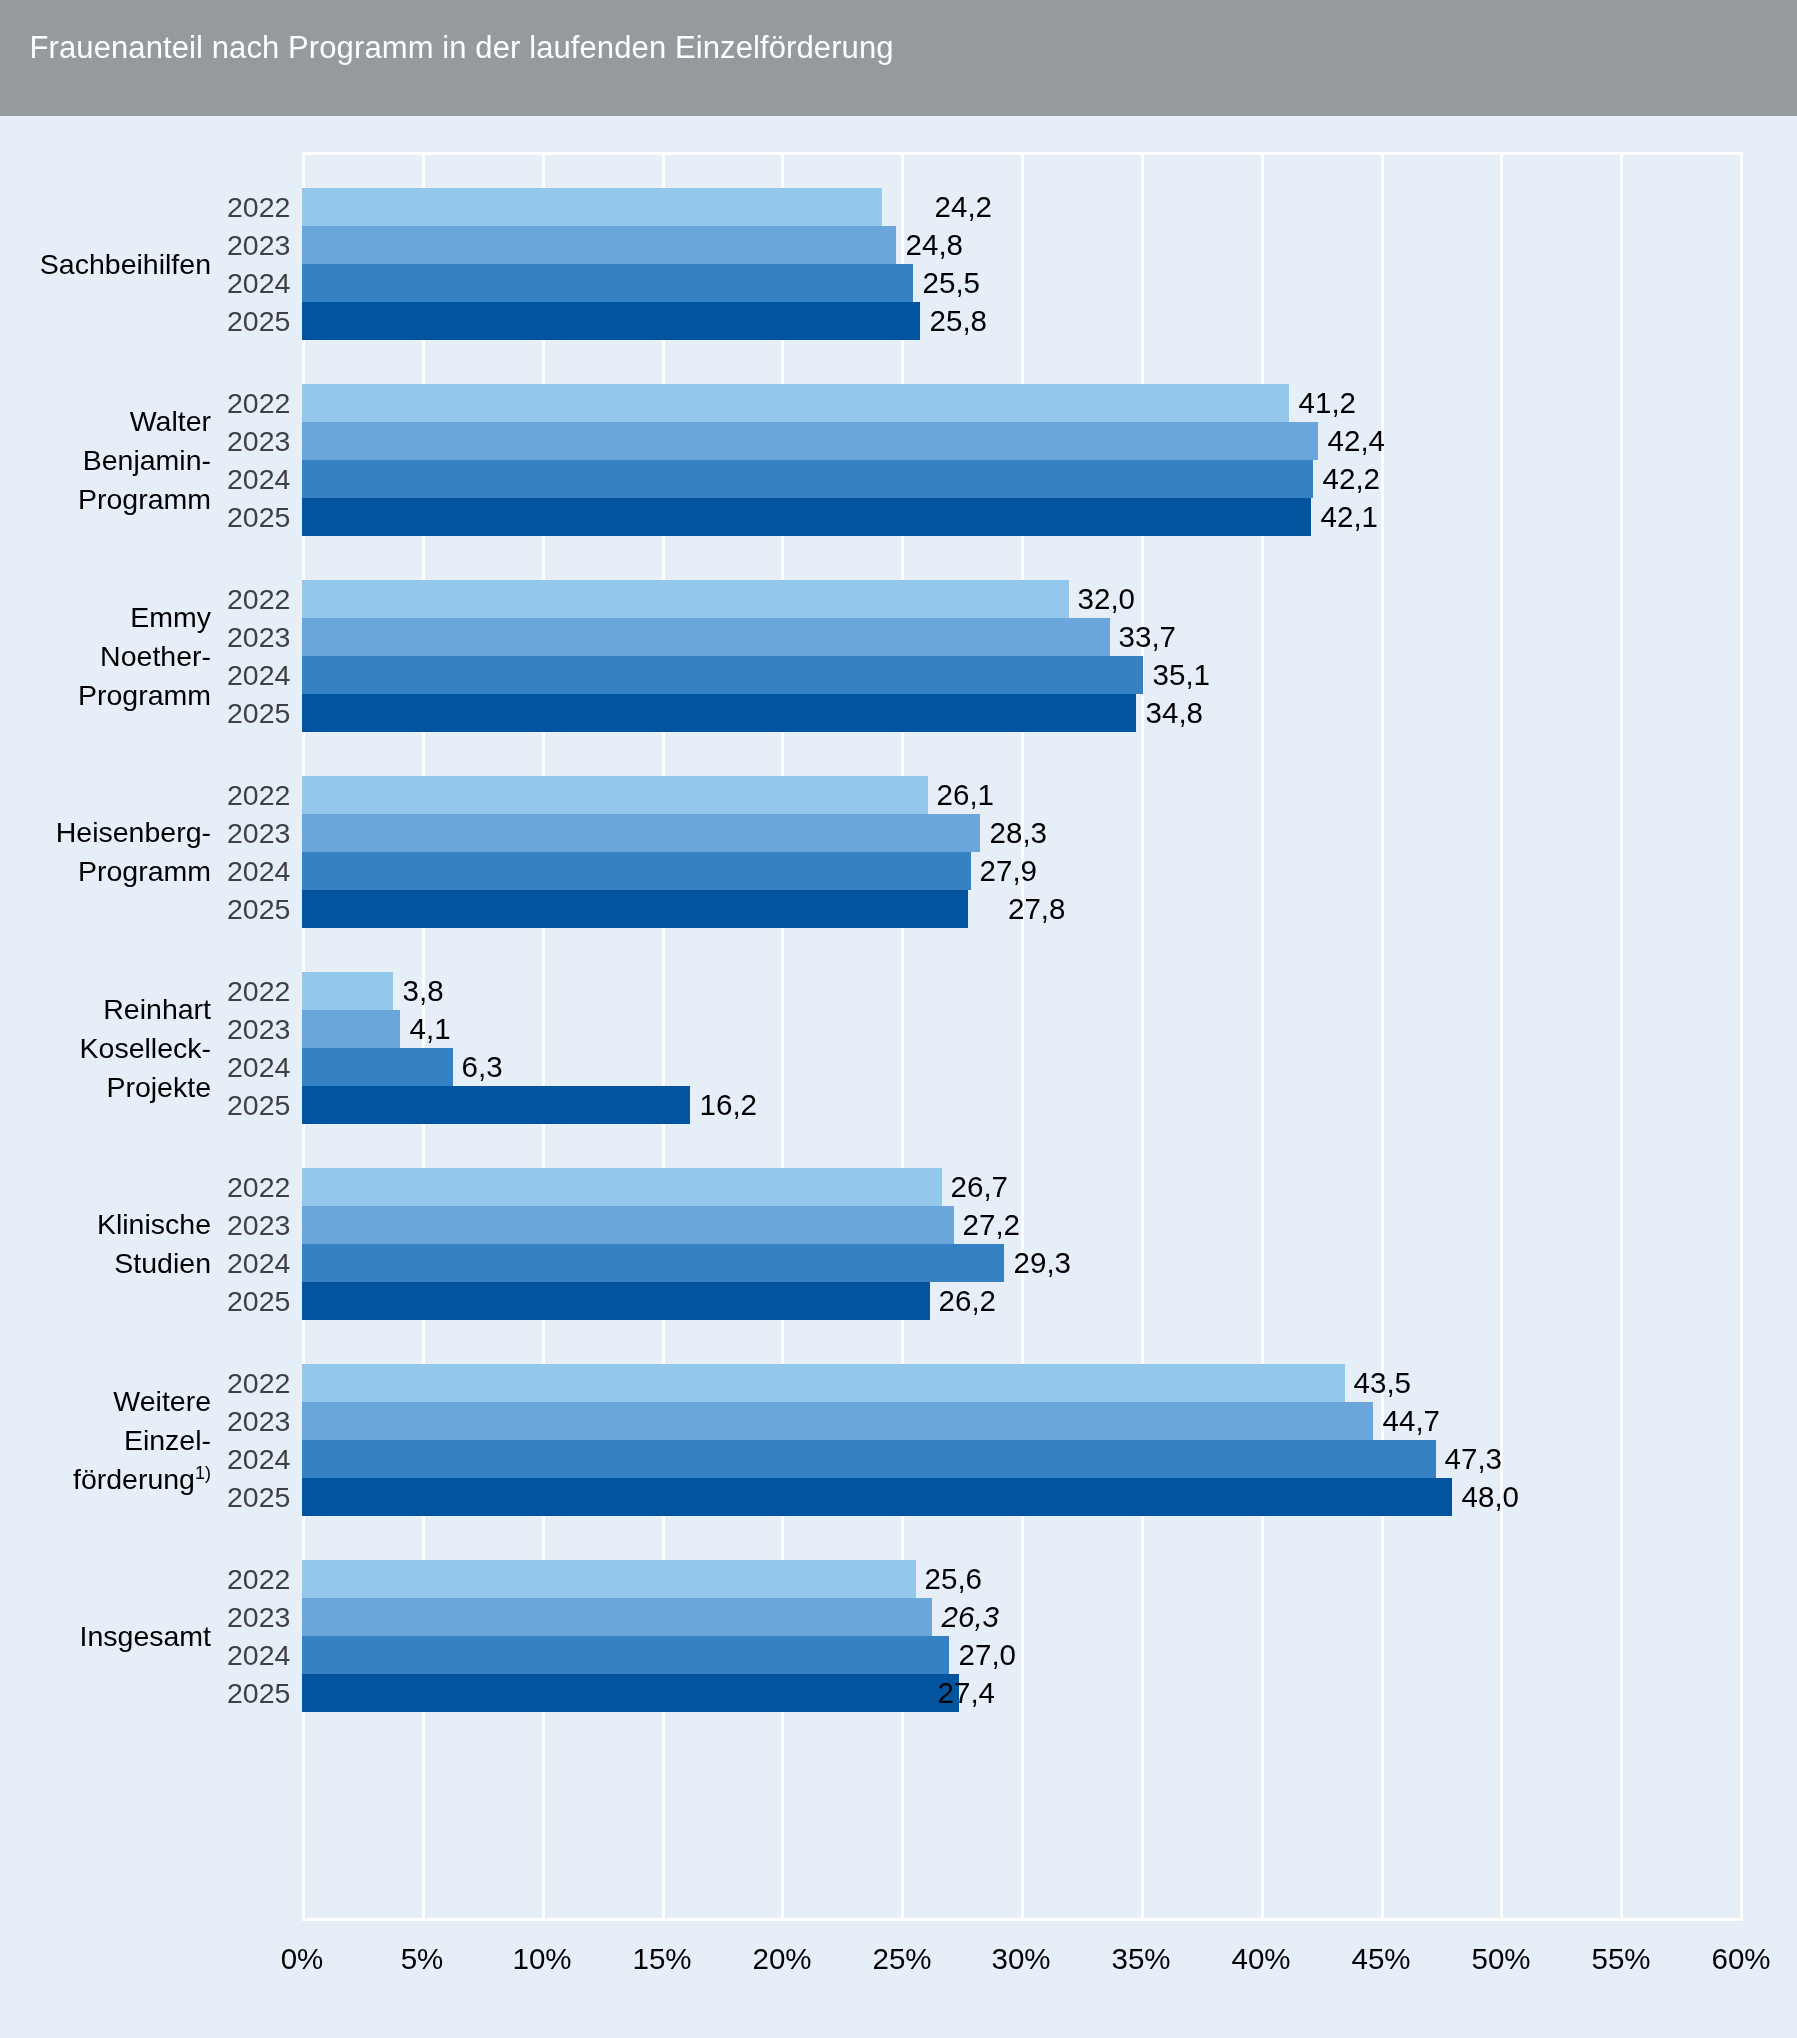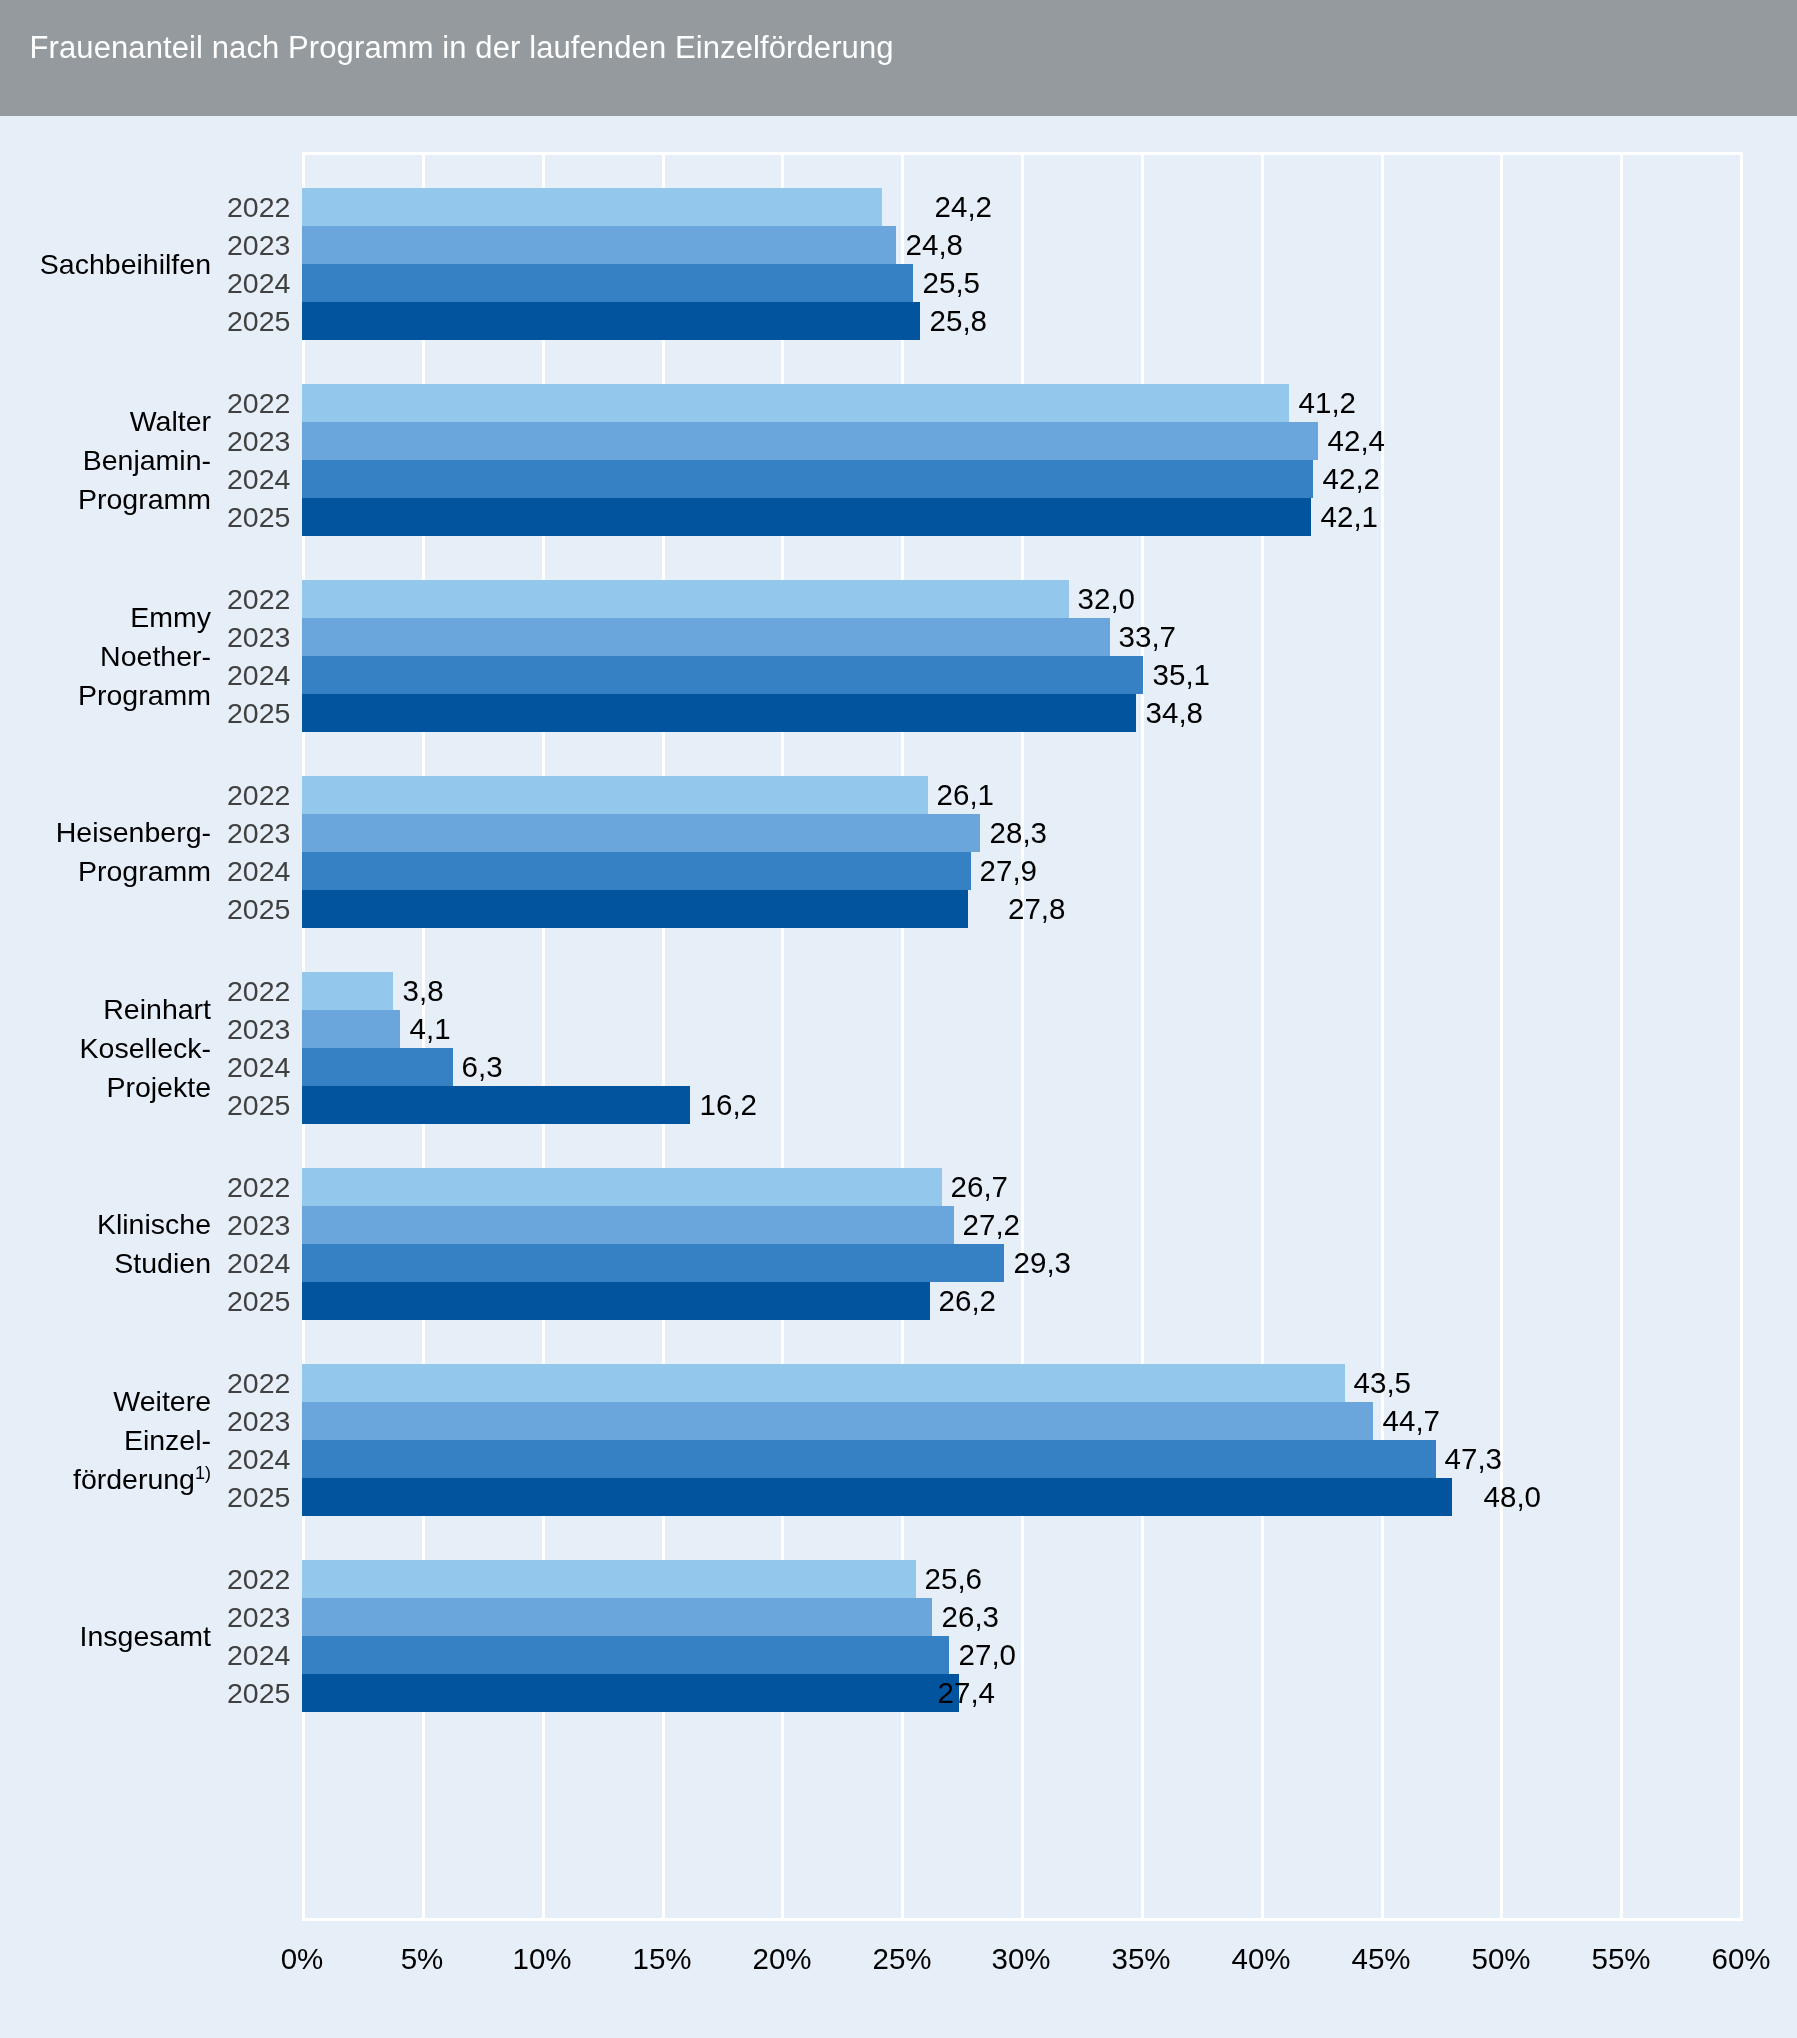--- a/index.html
+++ b/index.html
@@ -323,34 +323,34 @@
             <div class="bar-value" style="left: 1374px;">44,7</div>
           </div>
           <div class="bar-row" style="top: 76px;">
             <div class="year-label">2024</div>
             <div class="bar" style="width: 1134px; background: rgb(53, 129, 196);"></div>
             <div class="bar-value" style="left: 1436px;">47,3</div>
           </div>
           <div class="bar-row" style="top: 114px;">
             <div class="year-label">2025</div>
             <div class="bar" style="width: 1150px; background: rgb(2, 84, 159);"></div>
-            <div class="bar-value" style="left: 1453px; margin-left: 22px;">48,0</div>
+            <div class="bar-value" style="left: 1453px;">48,0</div>
           </div>
         </div>
         <div class="group" style="top: 1444px; height: 152px;">
           <div class="group-label" style="top: 57px;"><div>Insgesamt</div></div>
           <div class="bar-row" style="top: 0px;">
             <div class="year-label">2022</div>
             <div class="bar" style="width: 614px; background: rgb(147, 199, 236);"></div>
             <div class="bar-value" style="left: 916px;">25,6</div>
           </div>
           <div class="bar-row" style="top: 38px;">
             <div class="year-label">2023</div>
             <div class="bar" style="width: 630px; background: rgb(106, 166, 220);"></div>
-            <div class="bar-value" style="left: 933px;">26,3</div>
+            <div class="bar-value" style="left: 933px; font-style: italic;">26,3</div>
           </div>
           <div class="bar-row" style="top: 76px;">
             <div class="year-label">2024</div>
             <div class="bar" style="width: 647px; background: rgb(53, 129, 196);"></div>
             <div class="bar-value" style="left: 950px;">27,0</div>
           </div>
           <div class="bar-row" style="top: 114px;">
             <div class="year-label">2025</div>
             <div class="bar" style="width: 657px; background: rgb(2, 84, 159);"></div>
             <div class="bar-value" style="left: 929px;">27,4</div>

